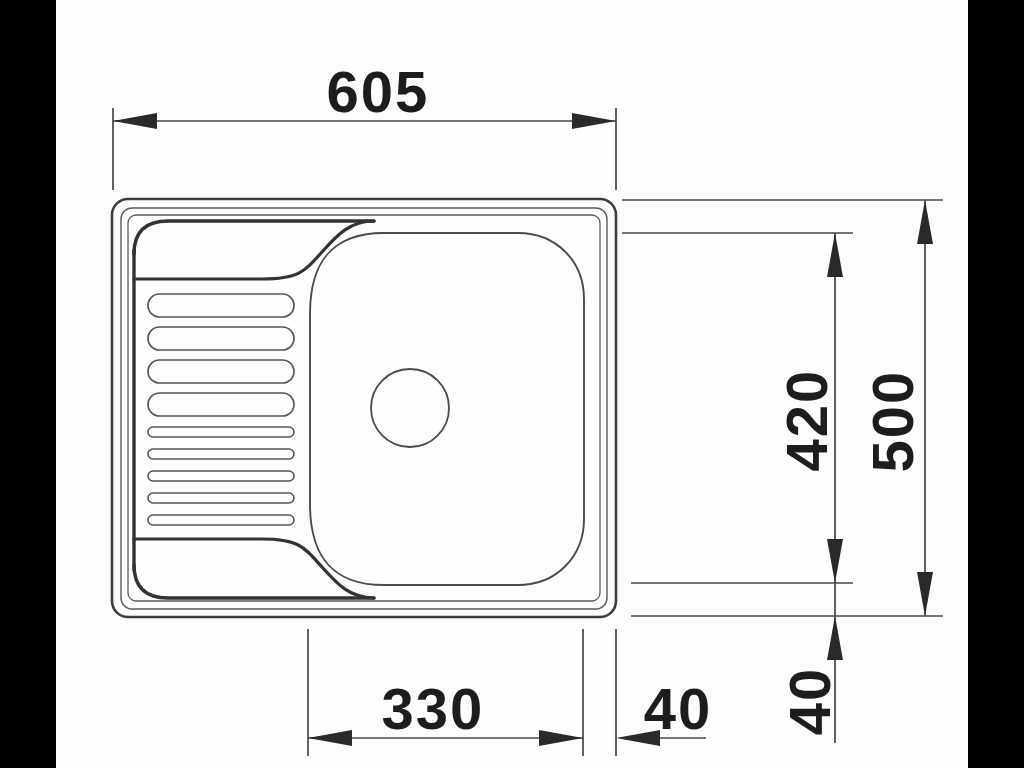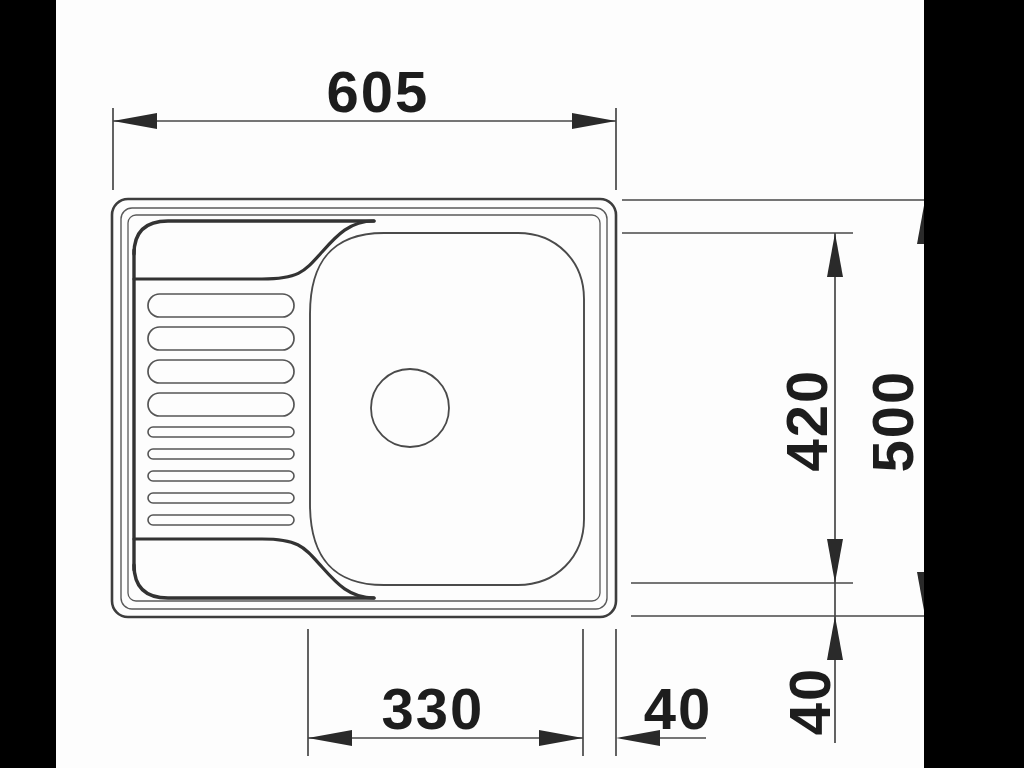--- a/index.html
+++ b/index.html
@@ -2,21 +2,21 @@
 <html><head>
 <meta charset="utf-8">
 <style>
   html, body {
     margin: 0;
     padding: 0;
     background: #000;
   }
   .stage {
     position: relative;
-    width: 924px;
+    width: 1024px;
     height: 768px;
     overflow: hidden;
     background: #fdfdfd;
     font-family: "Liberation Sans", sans-serif;
   }
   svg.drawing {
     position: absolute;
     left: 0;
     top: 0;
     display: block;

